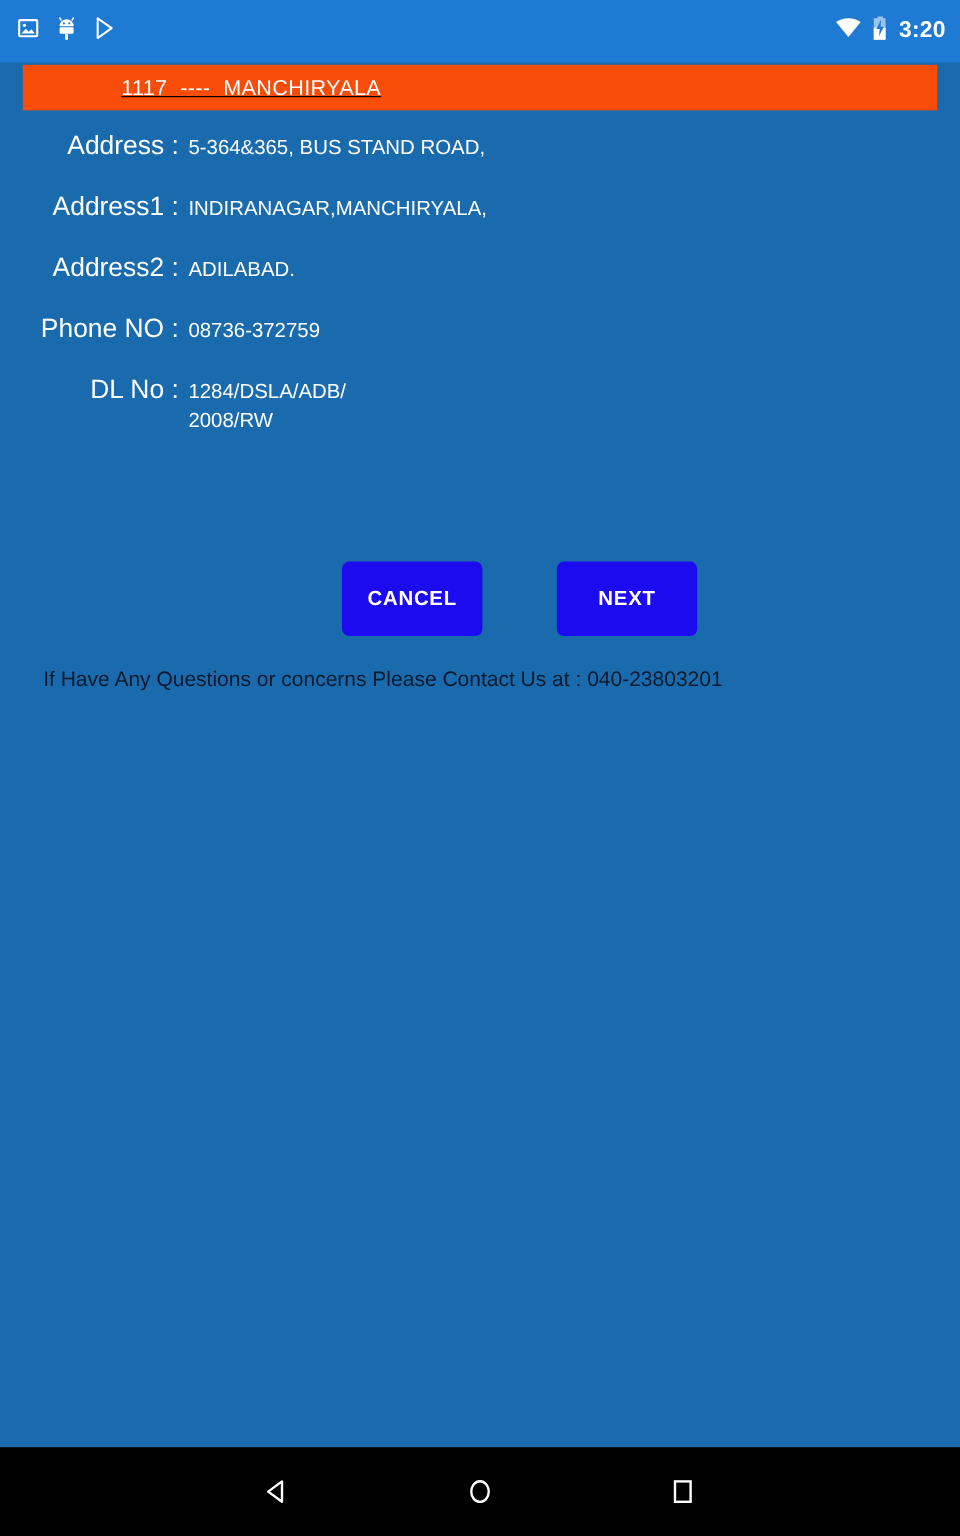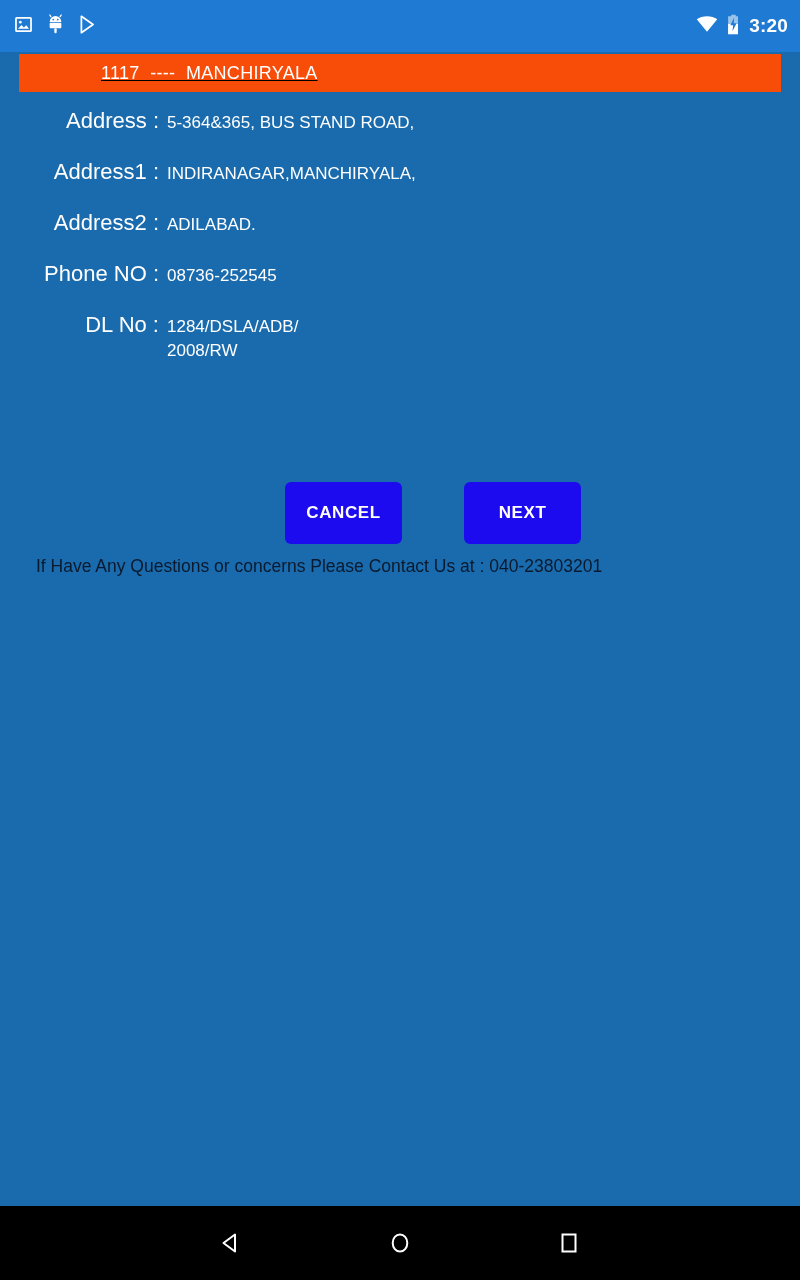--- a/index.html
+++ b/index.html
@@ -43,21 +43,21 @@
   #banner-text {
     color:#ffffff;
     font-size:18px;
     letter-spacing:0.3px;
     padding-left:82px;
     white-space:pre;
   }
 
   
   #details {
-    position:absolute; left:14px; top:108px;
+    position:absolute; left:4px; top:108px;
     width:640px;
   }
   .row {
     display:flex;
     align-items:flex-start;
     margin-bottom:24px;
   }
   .row .lbl {
     width:145px;
     text-align:right;
@@ -70,21 +70,21 @@
     padding-left:8px;
     color:#ffffff;
     font-size:17px;
     line-height:24px;
     padding-top:3px;
     white-space:pre-line;
   }
 
   
   #buttons {
-    position:absolute; top:482px; left:0;
+    position:absolute; top:468px; left:0;
     width:696px; height:62px;
   }
   .btn {
     position:absolute; top:0;
     height:62px;
     background:#1b0bee;
     border:none; border-radius:6px;
     color:#ffffff;
     font-family:"Liberation Sans", sans-serif;
     font-size:17px;
@@ -184,21 +184,21 @@
       <span class="val">INDIRANAGAR,MANCHIRYALA,</span>
     </div>
 
     <div class="row">
       <span class="lbl">Address2 :</span>
       <span class="val">ADILABAD.</span>
     </div>
 
     <div class="row">
       <span class="lbl">Phone NO :</span>
-      <span class="val">08736-252545</span>
+      <span class="val">08736-372759</span>
     </div>
 
 
     <div class="row">
       <span class="lbl">DL No :</span>
       <span class="val">1284/DSLA/ADB/
 2008/RW</span>
     </div>
 
   </div>

